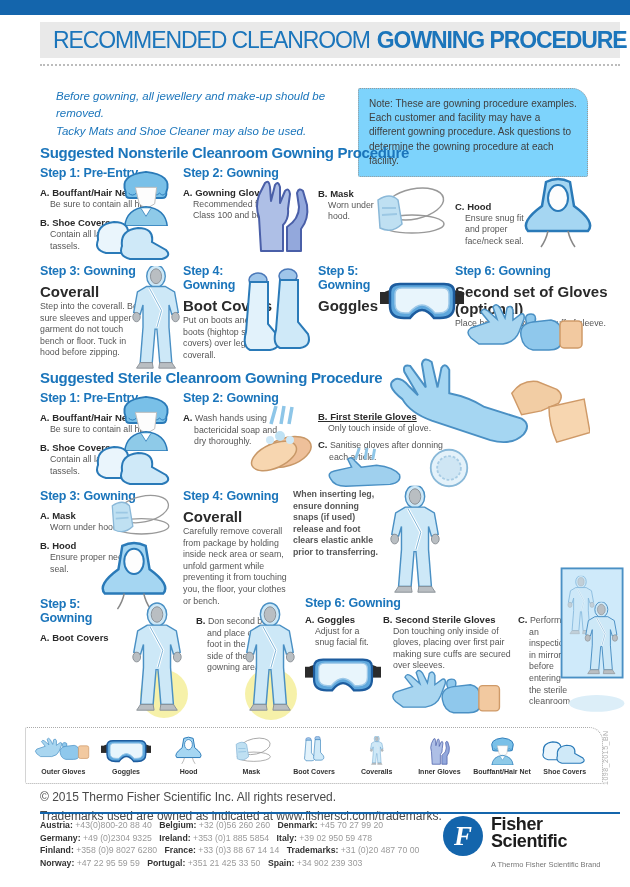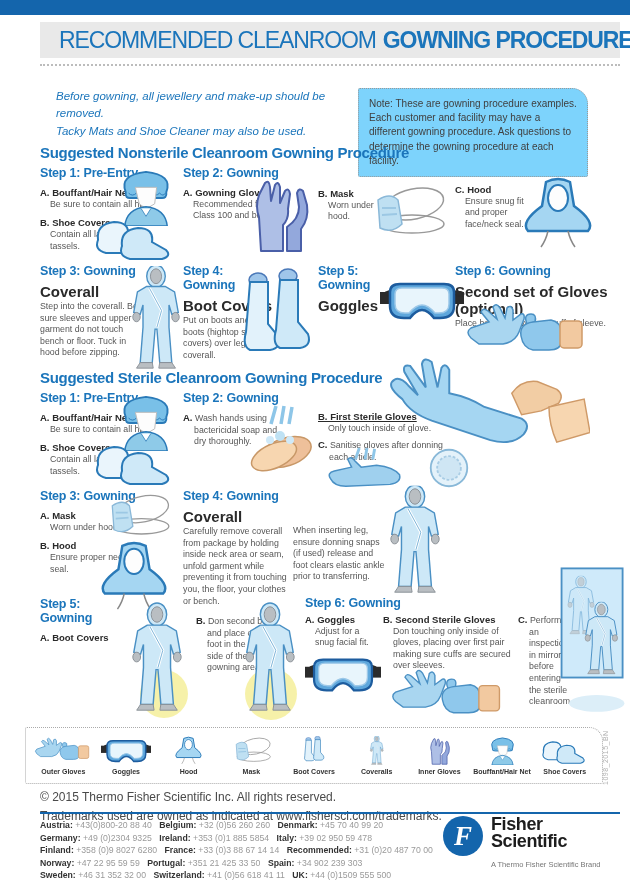--- a/index.html
+++ b/index.html
@@ -1,19 +1,19 @@
 <!DOCTYPE html>
 <html><head>
 <meta charset="utf-8">
 <style>
   html,body{margin:0;padding:0;background:#fff;font-family:"Liberation Sans",sans-serif;}
   .page{position:relative;width:630px;height:887px;background:#fff;overflow:hidden;}
   .abs{position:absolute;}
   .topbar{left:0;top:0;width:630px;height:15px;background:#1465ac;}
-  .band{left:40px;top:22px;width:580px;height:36px;background:#e9e9e9;display:flex;align-items:center;padding-left:19px;box-sizing:border-box;}
+  .band{left:40px;top:22px;width:580px;height:36px;background:#e9e9e9;display:flex;align-items:center;padding-left:13px;box-sizing:border-box;}
   .t1{color:#1b75bb;font-size:23px;font-weight:500;letter-spacing:-1.1px;white-space:nowrap;}
   .t2{color:#1b75bb;font-size:23px;font-weight:800;letter-spacing:-1.1px;margin-left:7px;white-space:nowrap;}
   .dot{border-top:2px dotted #bcbcbc;height:0;}
   .intro{left:56px;top:88px;width:310px;color:#1b75bb;font-style:italic;font-size:11.5px;line-height:1.5;}
   .note{left:358px;top:88px;width:230px;border:1.5px dotted #999;border-radius:2px 16px 2px 2px;padding:8px 10px;font-size:10px;color:#404040;line-height:1.42;box-sizing:border-box;background:#7dd3fc;}
   .sec{color:#1b75bb;font-weight:700;font-size:15px;letter-spacing:-0.3px;}
   .stit{color:#1b75bb;font-weight:700;font-size:12.5px;letter-spacing:-0.2px;}
   .lbl{font-weight:700;color:#2a2a2a;font-size:9.5px;margin-top:7px;}
   .sublbl{font-weight:700;color:#2a2a2a;font-size:15px;margin-top:5px;}
   .dsc{color:#565656;font-size:8.8px;line-height:1.3;margin-left:10px;margin-top:1px;}
@@ -185,21 +185,21 @@
     <div class="lbl" style="margin-top:4px;">B. Mask</div>
     <div class="dsc">Worn under hood.</div>
   </div>
   <div class="abs ill" style="left:366px;top:184px;width:84px;height:56px;">
       <svg viewBox="0 0 84 56">
         <use href="#s-mask"></use>
       </svg>
     </div>
 
   <div class="abs" style="left:455px;top:184px;width:75px;">
-    <div class="lbl" style="margin-top:0;">C. Hood</div>
+    <div class="lbl" style="margin-top:17px;">C. Hood</div>
     <div class="dsc">Ensure snug fit and proper face/neck seal.</div>
   </div>
   <div class="abs ill" style="left:516px;top:176px;width:84px;height:74px;">
       <svg viewBox="0 0 84 74">
         <use href="#s-hood"></use>
       </svg>
     </div>
 
   <div class="abs" style="left:40px;top:264px;width:100px;">
     <div class="stit">Step 3: Gowning</div>
@@ -311,21 +311,21 @@
       <svg viewBox="0 0 84 74">
         <use href="#s-hood"></use>
       </svg>
     </div>
 
   <div class="abs" style="left:183px;top:489px;width:108px;">
     <div class="stit">Step 4: Gowning</div>
     <div class="sublbl">Coverall</div>
     <div class="dsc0">Carefully remove coverall from package by holding inside neck area or seam, unfold garment while preventing it from touching you, the floor, your clothes or bench.</div>
   </div>
-  <div class="abs dsc0" style="left:293px;top:524px;width:92px;">When inserting leg, ensure donning snaps (if used) release and foot clears elastic ankle prior to transferring.</div>
+  <div class="abs dsc0" style="left:293px;top:488px;width:92px;font-weight:bold;">When inserting leg, ensure donning snaps (if used) release and foot clears elastic ankle prior to transferring.</div>
   <div class="abs ill" style="left:386px;top:484px;width:58px;height:112px;">
       <svg viewBox="0 0 60 112">
         <use href="#s-person"></use>
       </svg>
     </div>
 
   <div class="abs" style="left:40px;top:597px;width:92px;">
     <div class="stit">Step 5: Gowning</div>
     <div class="lbl">A. Boot Covers</div>
   </div>
@@ -438,41 +438,36 @@
     <div>© 2015 Thermo Fisher Scientific Inc. All rights reserved.</div>
     <div>Trademarks used are owned as indicated at www.fishersci.com/trademarks.</div>
   </div>
 
   <div class="abs blueline"></div>
 
   <div class="abs contacts">
     <div>
       <b>Austria:</b> <span class="ph">+43(0)800-20 88 40</span>
       <b>Belgium:</b> <span class="ph">+32 (0)56 260 260</span>
-      <b>Denmark:</b> <span class="ph">+45 70 40 99 20</span>
+      <b>Denmark:</b> <span class="ph">+45 70 27 99 20</span>
     </div>
     <div>
       <b>Germany:</b> <span class="ph">+49 (0)2304 9325</span>
       <b>Ireland:</b> <span class="ph">+353 (0)1 885 5854</span>
       <b>Italy:</b> <span class="ph">+39 02 950 59 478</span>
     </div>
     <div>
       <b>Finland:</b> <span class="ph">+358 (0)9 8027 6280</span>
       <b>France:</b> <span class="ph">+33 (0)3 88 67 14 14</span>
-      <b>Recommended:</b> <span class="ph">+31 (0)20 487 70 00</span>
+      <b>Trademarks:</b> <span class="ph">+31 (0)20 487 70 00</span>
     </div>
     <div>
       <b>Norway:</b> <span class="ph">+47 22 95 59 59</span>
       <b>Portugal:</b> <span class="ph">+351 21 425 33 50</span>
       <b>Spain:</b> <span class="ph">+34 902 239 303</span>
-    </div>
-    <div>
-      <b>Sweden:</b> <span class="ph">+46 31 352 32 00</span>
-      <b>Switzerland:</b> <span class="ph">+41 (0)56 618 41 11</span>
-      <b>UK:</b> <span class="ph">+44 (0)1509 555 500</span>
     </div>
   </div>
 
   <div class="abs logo">
     <div class="logorow">
       <div class="fcirc">F</div>
       <div class="fname">
         <div>Fisher</div>
         <div>Scientific</div>
       </div>

